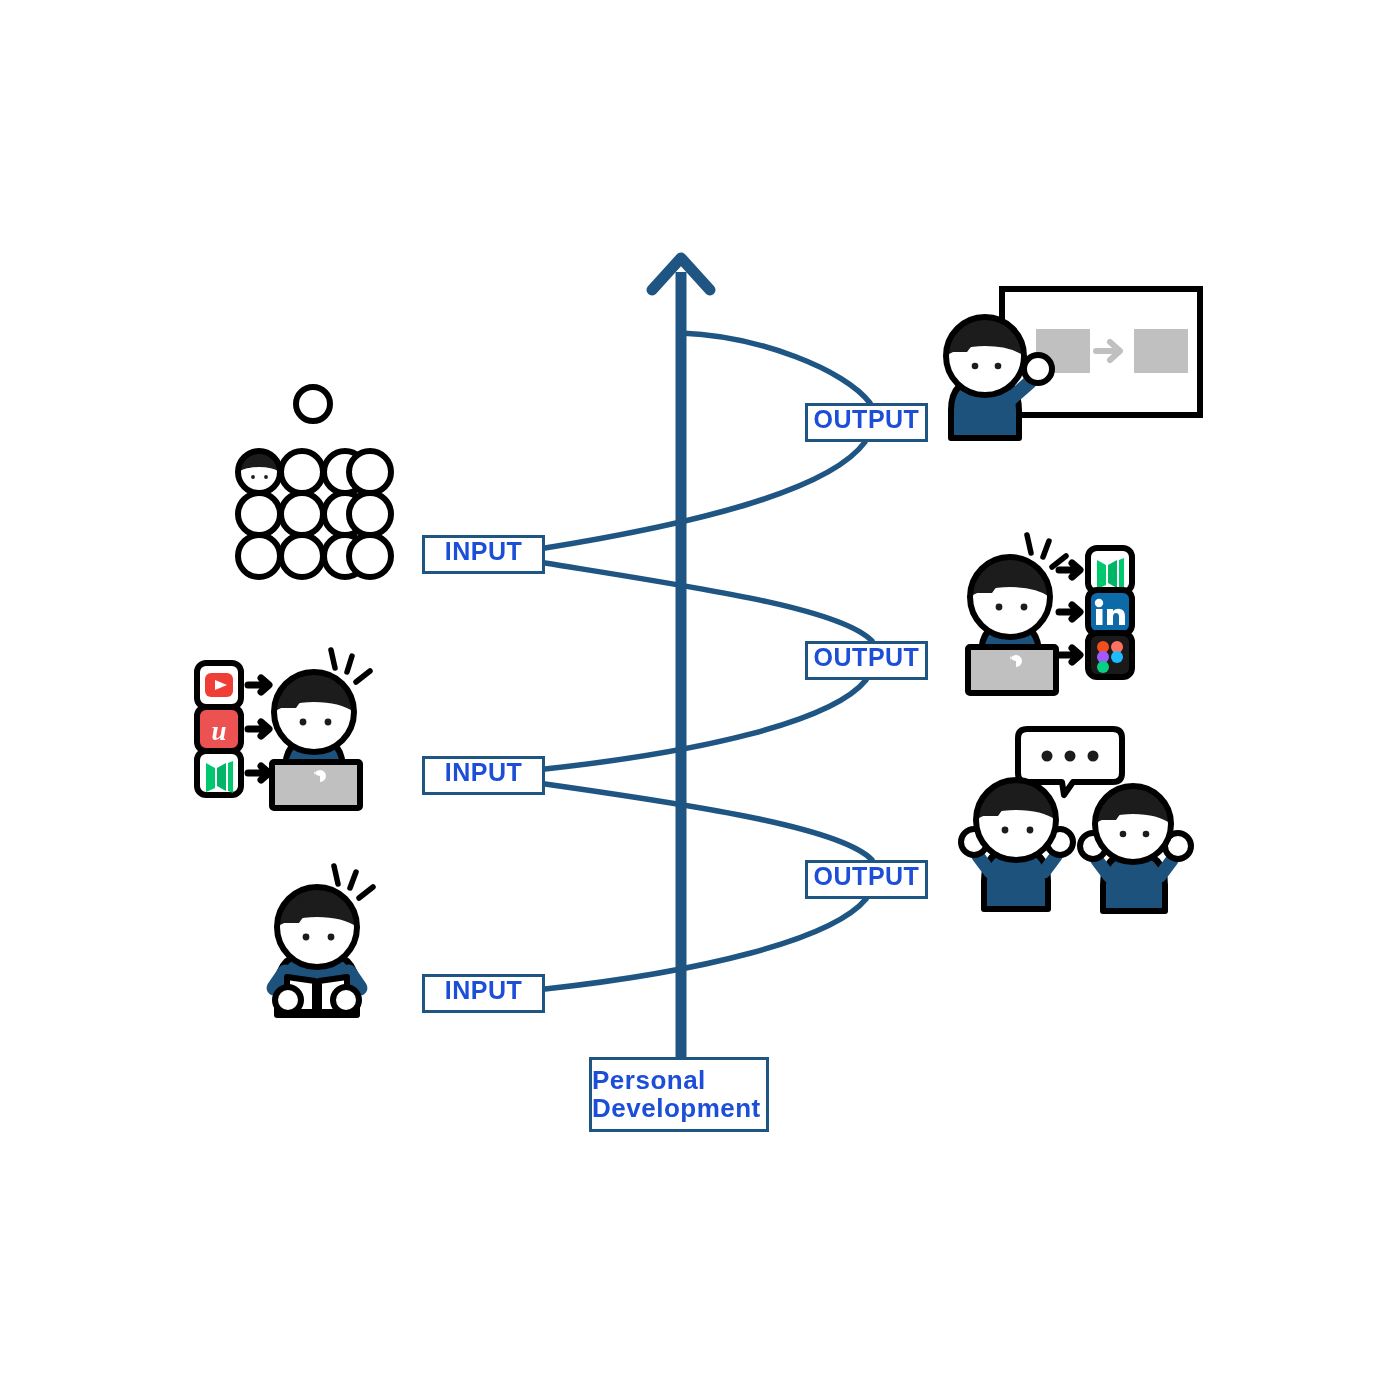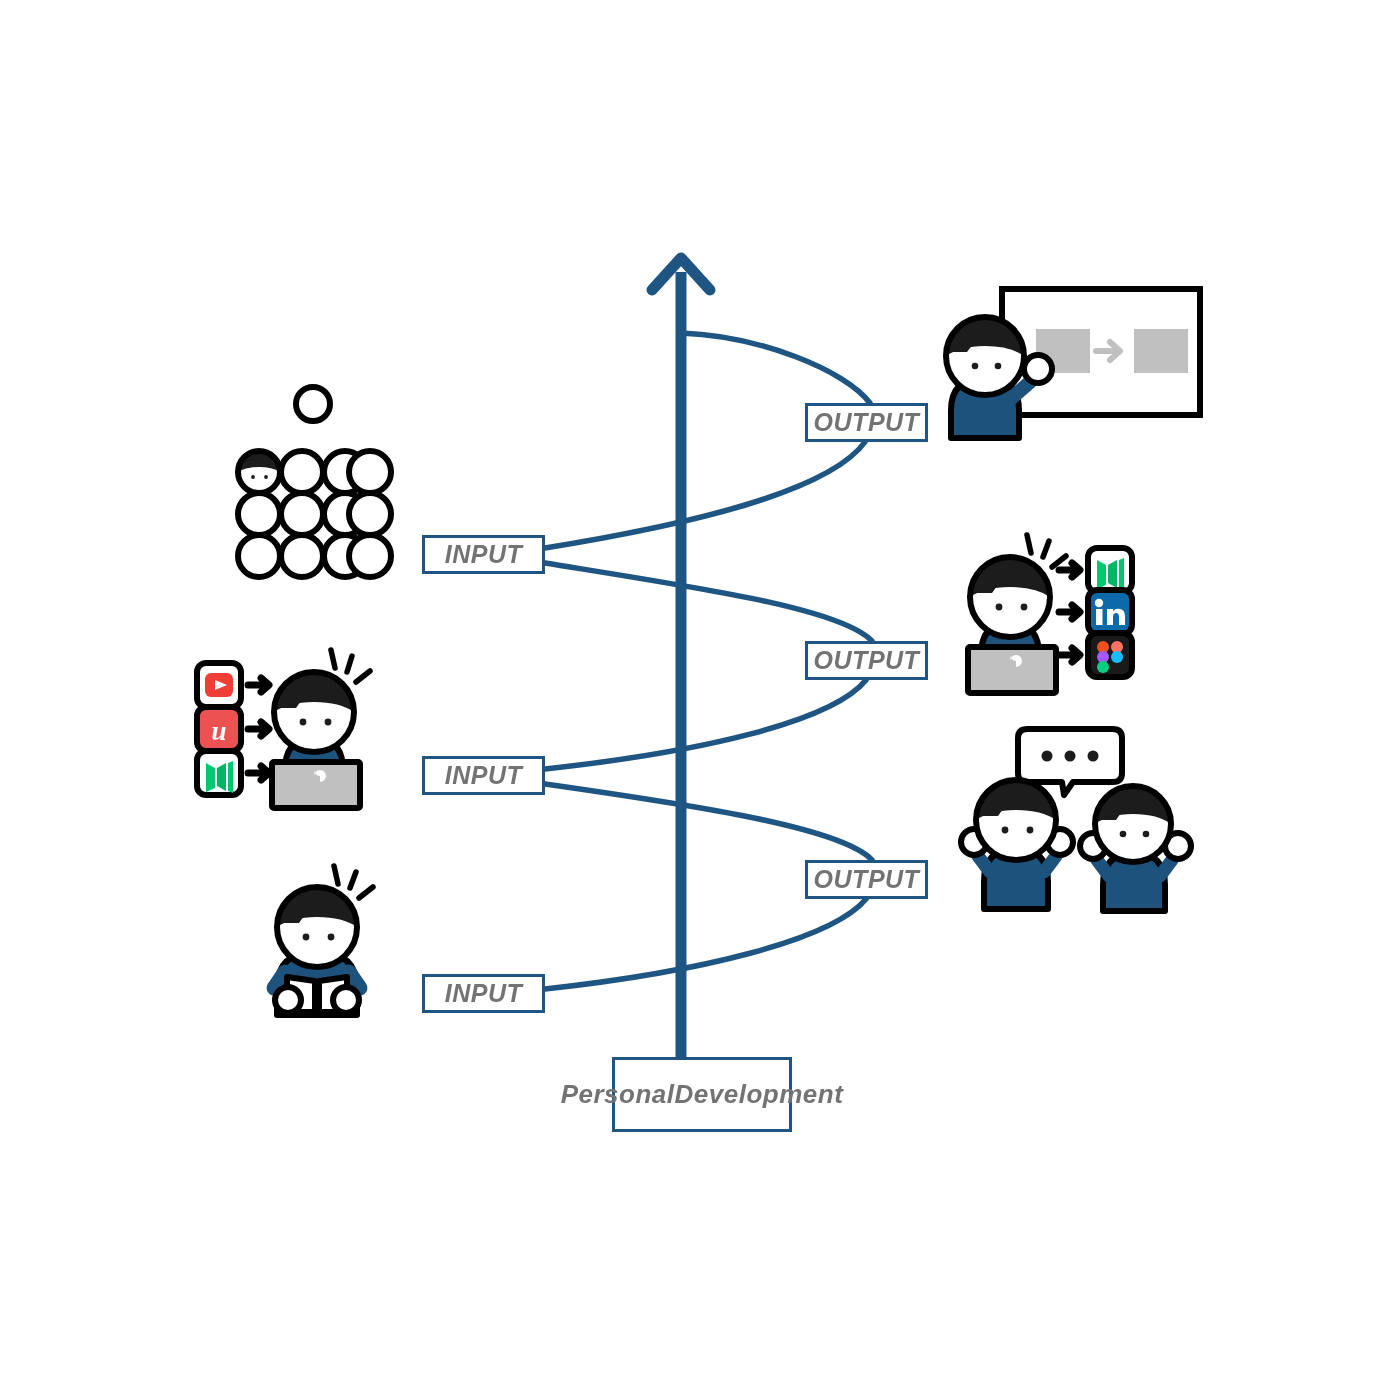--- a/index.html
+++ b/index.html
@@ -8,27 +8,26 @@
     font-family:"Liberation Sans", sans-serif;
     overflow:hidden;
   }
   #canvas{position:relative;width:1400px;height:1400px;background:#fff;}
   svg.layer{position:absolute;left:0;top:0;width:1400px;height:1400px;}
   .lbl{
     position:absolute;
     background:#ffffff;
     border:3px solid #1f5582;
     box-sizing:border-box;
-    display:flex;align-items:center;justify-content:center;
-    font-weight:bold;color:#737373;
+    display:flex;align-items:flex-start;justify-content:center;
+    font-weight:bold;color:#1d4ed8;
     letter-spacing:0.5px;
     line-height:1.05;
     text-align:center;
     z-index:5;
-    font-style:italic;
   }
   .io-lbl{font-size:25px;}
   .root-lbl{font-size:26px;}
 </style>
 </head>
 <body>
 
 <div id="canvas">
 
   <svg class="layer" viewBox="0 0 1400 1400">
@@ -318,18 +317,18 @@
   </div>
 
   <div class="lbl io-lbl" style="left:805px;top:860px;width:123px;height:39px;">
     <span>OUTPUT</span>
   </div>
 
   <div class="lbl io-lbl" style="left:422px;top:974px;width:123px;height:39px;">
     <span>INPUT</span>
   </div>
 
-  <div class="lbl root-lbl" style="left:589px;top:1057px;width:180px;height:75px;flex-direction:row;margin-left:23px;">
+  <div class="lbl root-lbl" style="left:589px;top:1057px;width:180px;height:75px;flex-direction:column;">
     <span>Personal</span>
     <span>Development</span>
   </div>
 
 </div>
 
 </body></html>

